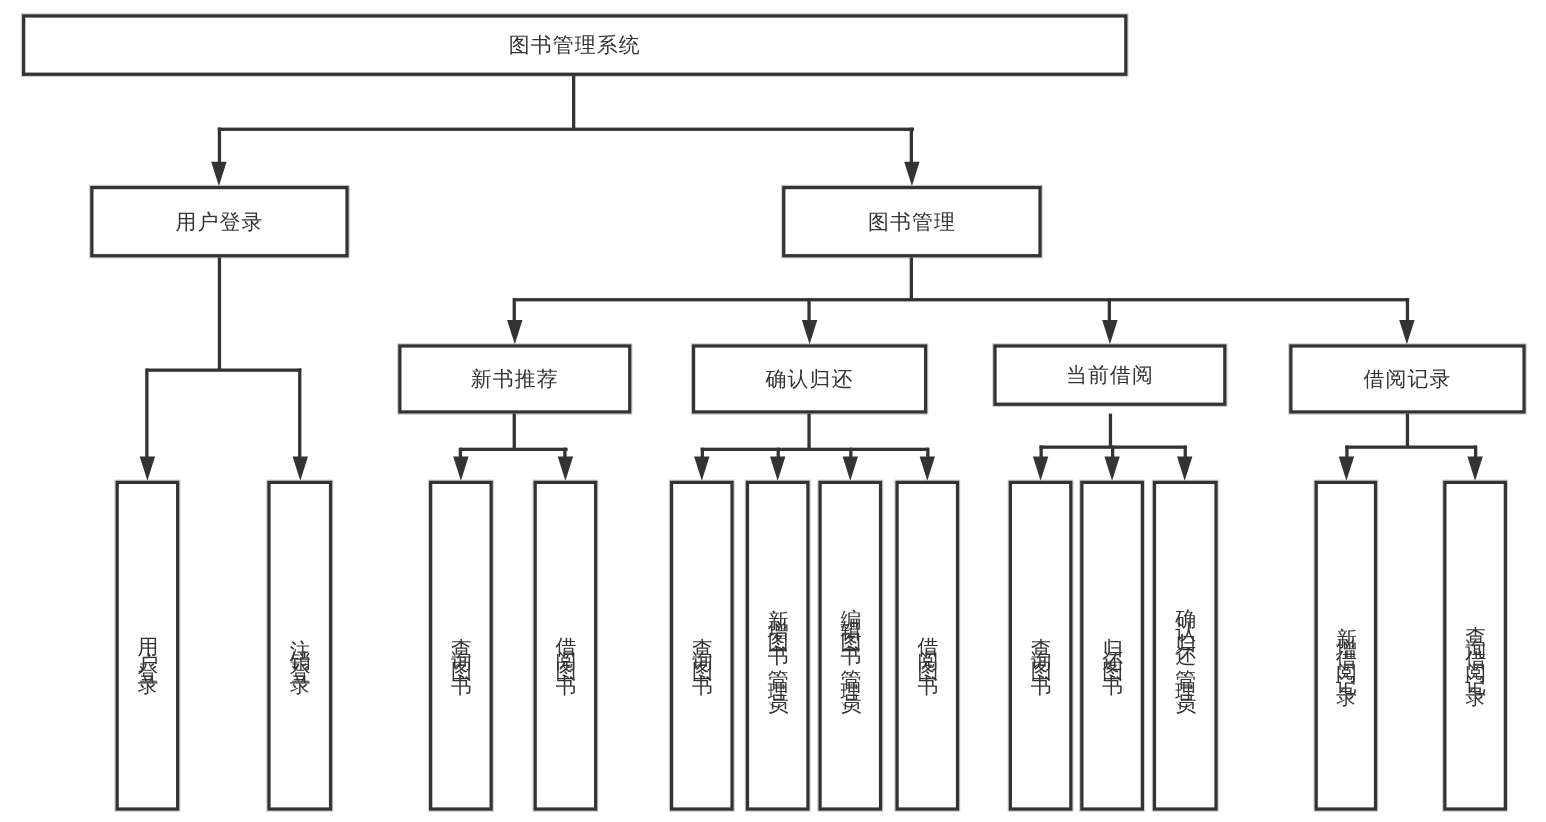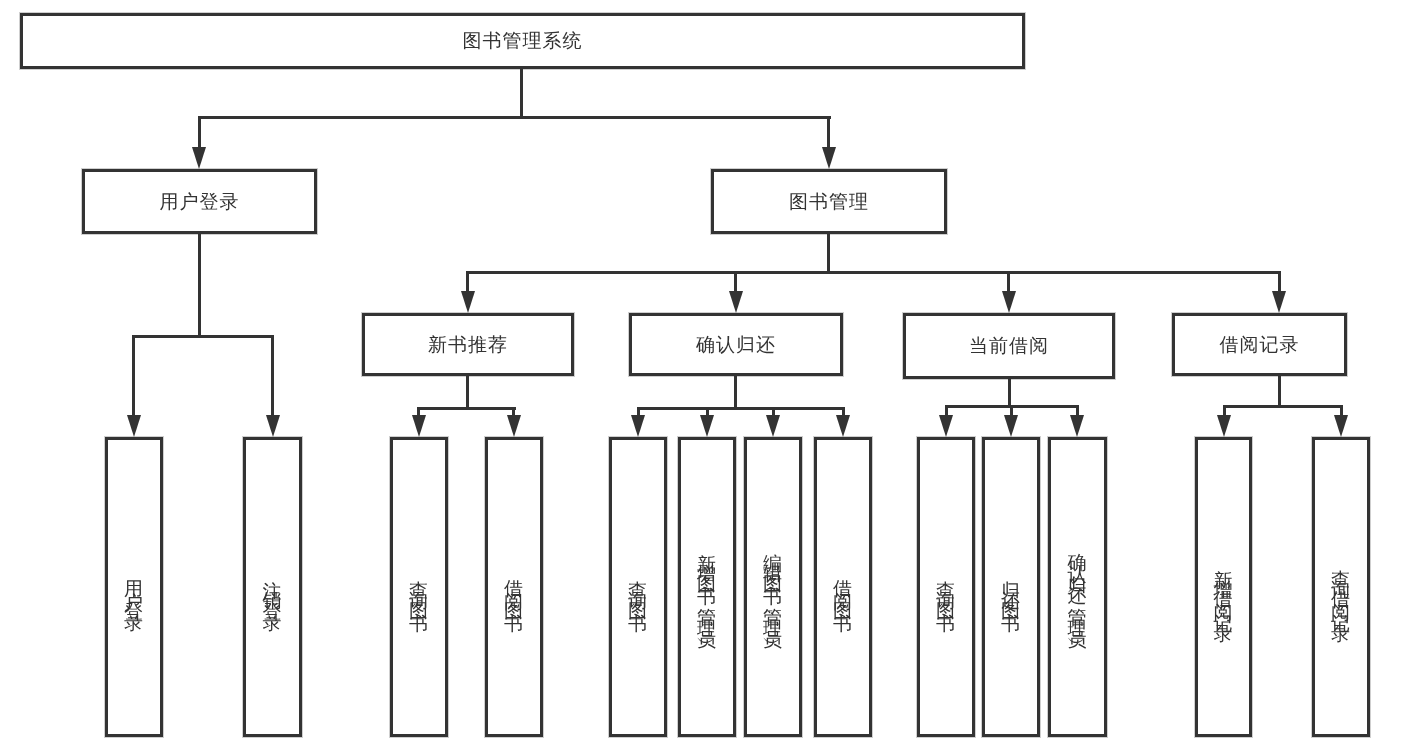--- a/index.html
+++ b/index.html
@@ -70,24 +70,24 @@
   <div class="box" style="left:711px;top:169px;width:236px;height:65px;">
     <span>图书管理</span>
   </div>
 
   <div class="box" style="left:362px;top:313px;width:212px;height:63px;">
     <span>新书推荐</span>
   </div>
   <div class="box" style="left:629px;top:313px;width:214px;height:63px;">
     <span>确认归还</span>
   </div>
-  <div class="box" style="left:903px;top:313px;width:212px;height:66px;align-items:center;">
+  <div class="box" style="left:903px;top:313px;width:212px;height:56px;align-items:center;">
     <span>当前借阅</span>
   </div>
-  <div class="box" style="left:1172px;top:313px;width:175px;height:63px;">
+  <div class="box" style="left:1172px;top:313px;width:215px;height:63px;">
     <span>借阅记录</span>
   </div>
 
   <div class="box leaf" style="left:105px;top:437px;width:58px;height:300px;">
     <span>用户登录</span>
   </div>
   <div class="box leaf" style="left:243px;top:437px;width:59px;height:300px;">
     <span>注销登录</span>
   </div>
 

